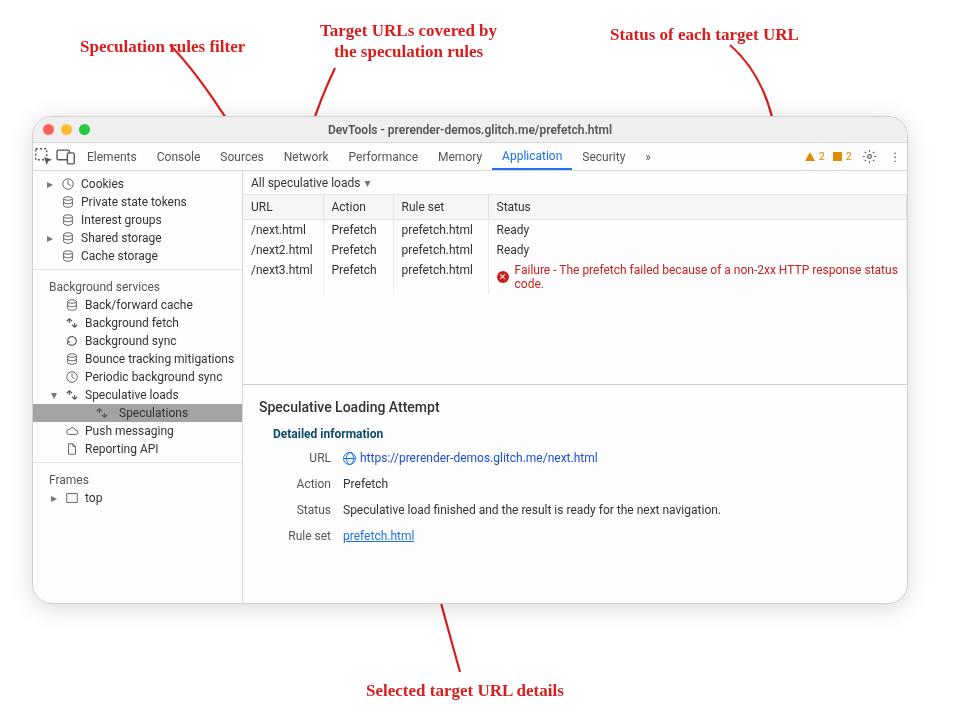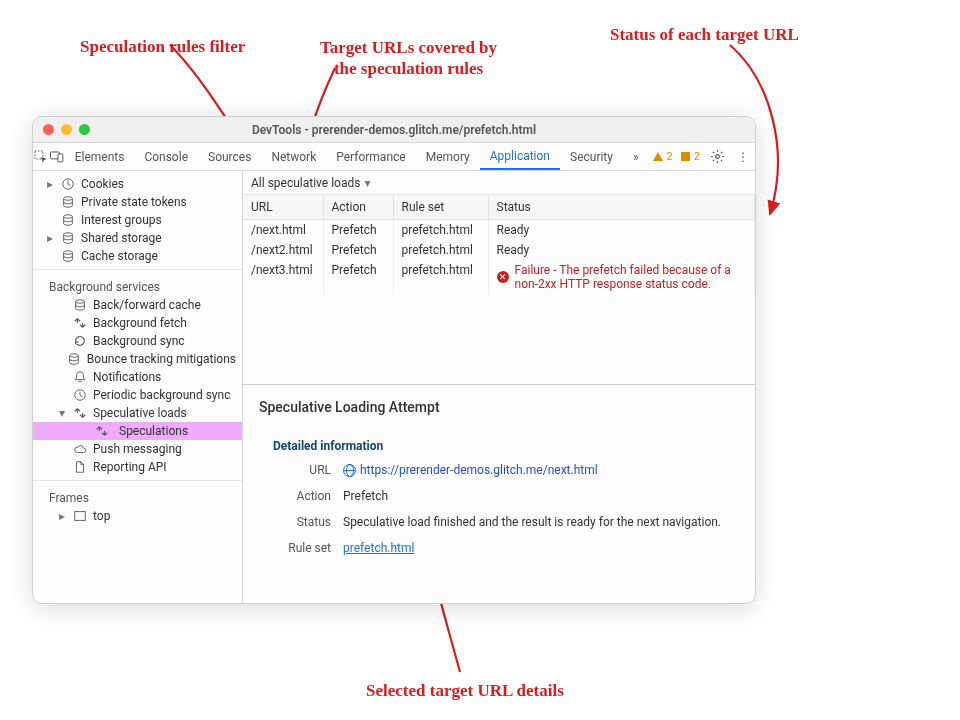--- a/index.html
+++ b/index.html
@@ -21,25 +21,25 @@
     line-height: 1.25;
     text-align: center;
     pointer-events: none;
   }
   svg.arrows { position:absolute; top:0; left:0; width:960px; height:720px; pointer-events:none; }
 
   .window {
     position: absolute;
     top: 116px;
     left: 32px;
-    width: 724px;
+    width: 876px;
     height: 488px;
     background: #fdfdfd;
     border: 1px solid #d0d0d0;
-    border-radius: 10px;
+    border-radius: 20px;
     box-shadow: 0 4px 24px rgba(0,0,0,0.15);
     overflow: hidden;
     display: flex;
     flex-direction: column;
   }
   .titlebar {
     height: 26px;
     background: #efefef;
     border-bottom: 1px solid #d8d8d8;
     display:flex; align-items:center;
@@ -60,56 +60,56 @@
   .tabs .spacer{flex:1;}
   .warn { display:flex; align-items:center; gap:4px; padding:0 4px; font-size:11px;}
   .warn.orange{color:#e08b00;}
   .tri{width:0;height:0;border-left:5px solid transparent;border-right:5px solid transparent;border-bottom:9px solid currentColor;}
   .sq{width:9px;height:9px;background:currentColor;}
   .gear,.more{padding:0 6px;color:#555;display:flex;align-items:center;}
 
   .body { flex:1; display:flex; overflow:hidden;}
   .sidebar { width:210px; border-right:1px solid #d8d8d8; overflow:auto; font-size:12px; color:#333; padding:4px 0;}
   .side-item { display:flex; align-items:center; gap:6px; padding:2px 6px 2px 14px; cursor:pointer; white-space:nowrap;}
-  .side-item.l1{padding-left:26px;}
+  .side-item.l1{padding-left:18px;}
   .side-item.l2{padding-left:44px;}
-  .side-item.selected{background:#f0abfc;gap:10px;}
+  .side-item.selected{background:#a3a3a3;gap:10px;}
   .side-header{font-size:12px;color:#555;padding:6px 8px 2px 16px;}
   .caret{display:inline-block;width:8px;color:#777;}
   .ic{width:14px;height:14px;display:inline-flex;align-items:center;justify-content:center;color:#555;flex-shrink:0;}
   .ic svg{width:14px;height:14px;}
   .sep{border-top:1px solid #e4e4e4;margin:4px 0;height:1px;}
 
   .main { flex:1; display:flex; flex-direction:column; overflow:hidden;}
   .filter { height:24px; border-bottom:1px solid #e4e4e4; display:flex; align-items:center; padding:0 8px; font-size:12px; color:#333;}
   .filter .dd{margin-left:4px;color:#777;}
   .table-wrap{height:190px;border-bottom:1px solid #ccc;overflow:hidden;display:flex;flex-direction:column;}
   table{width:100%;border-collapse:collapse;font-size:12px;table-layout:fixed;}
   th{background:#f6f6f6;border-bottom:1px solid #e2e2e2;border-right:1px solid #e2e2e2;text-align:left;padding:5px 8px;font-weight:400;color:#333;}
   td{border-right:1px solid #eee;padding:3px 8px;vertical-align:top;}
   tr.row td{color:#333;}
   .fail{color:#c5221f;display:flex;align-items:center;gap:6px;}
   .fail .x{width:12px;height:12px;border-radius:50%;background:#c5221f;color:#fff;display:inline-flex;align-items:center;justify-content:center;font-size:9px;flex-shrink:0;}
   .detail{padding:14px 16px;overflow:auto;flex:1;}
-  .detail h2{font-size:14px;font-weight:500;color:#333;margin-bottom:24px;}
+  .detail h2{font-size:14px;font-weight:500;color:#333;margin-bottom:12px;}
   .detail h3{font-size:12px;font-weight:700;color:#0c4a6e;margin:4px 0 10px 14px;}
   .drow{display:flex;gap:12px;margin:0 0 12px 14px;font-size:12px;}
   .drow .lbl{width:58px;color:#555;text-align:right;flex-shrink:0;}
   .drow .val{color:#333;}
   .link{color:#1d4ed8;cursor:pointer;}
   .linku{color:#1a73e8;text-decoration:underline;cursor:pointer;}
   .globe{width:13px;height:13px;border:1.2px solid #1a73e8;border-radius:50%;display:inline-flex;align-items:center;justify-content:center;margin-right:4px;position:relative;vertical-align:middle;}
   .globe::before{content:"";position:absolute;width:100%;height:1px;background:#1a73e8;}
   .globe::after{content:"";position:absolute;height:100%;width:6px;border:1.2px solid #1a73e8;border-radius:50%;}
 </style>
 </head>
 <body>
 
 <div class="annot" style="top:36px;left:80px;">Speculation rules filter</div>
-<div class="annot" style="top:20px;left:320px;white-space:pre;margin-top:17px;">Target URLs covered by
+<div class="annot" style="top:20px;left:320px;white-space:pre;">Target URLs covered by
 the speculation rules</div>
 <div class="annot" style="top:24px;left:610px;">Status of each target URL</div>
 <div class="annot" style="top:680px;left:366px;">Selected target URL details</div>
 
 <svg class="arrows">
   <defs>
     <marker id="ah" markerWidth="8" markerHeight="8" refX="6" refY="3" orient="auto">
       <path d="M0,0 L7,3 L0,6 Z" fill="#d91c1c"></path>
     </marker>
   </defs>
@@ -258,29 +258,20 @@
         <div class="side-item l1">
           <span class="caret"></span>
           <span class="ic">
             <svg viewBox="0 0 16 16">
               <ellipse cx="8" cy="4" rx="5" ry="2" fill="none" stroke="currentColor"></ellipse>
               <path d="M3 4v8c0 1.1 2.2 2 5 2s5-.9 5-2V4" fill="none" stroke="currentColor"></path>
               <path d="M3 8c0 1.1 2.2 2 5 2s5-.9 5-2" fill="none" stroke="currentColor"></path>
             </svg>
           </span>
           <span>Bounce tracking mitigations</span>
-        </div>
-        <div class="side-item l1">
-          <span class="caret"></span>
-          <span class="ic">
-            <svg viewBox="0 0 16 16">
-              <path d="M8 2a4 4 0 0 0-4 4v3l-1.5 2h11L12 9V6a4 4 0 0 0-4-4zM6.5 12a1.5 1.5 0 0 0 3 0" fill="none" stroke="currentColor"></path>
-            </svg>
-          </span>
-          <span>Notifications</span>
         </div>
         <div class="side-item l1">
           <span class="caret"></span>
           <span class="ic">
             <svg viewBox="0 0 16 16">
               <circle cx="8" cy="8" r="6" fill="none" stroke="currentColor"></circle>
               <path d="M8 4v4l3 2" fill="none" stroke="currentColor"></path>
             </svg>
           </span>
           <span>Periodic background sync</span>

